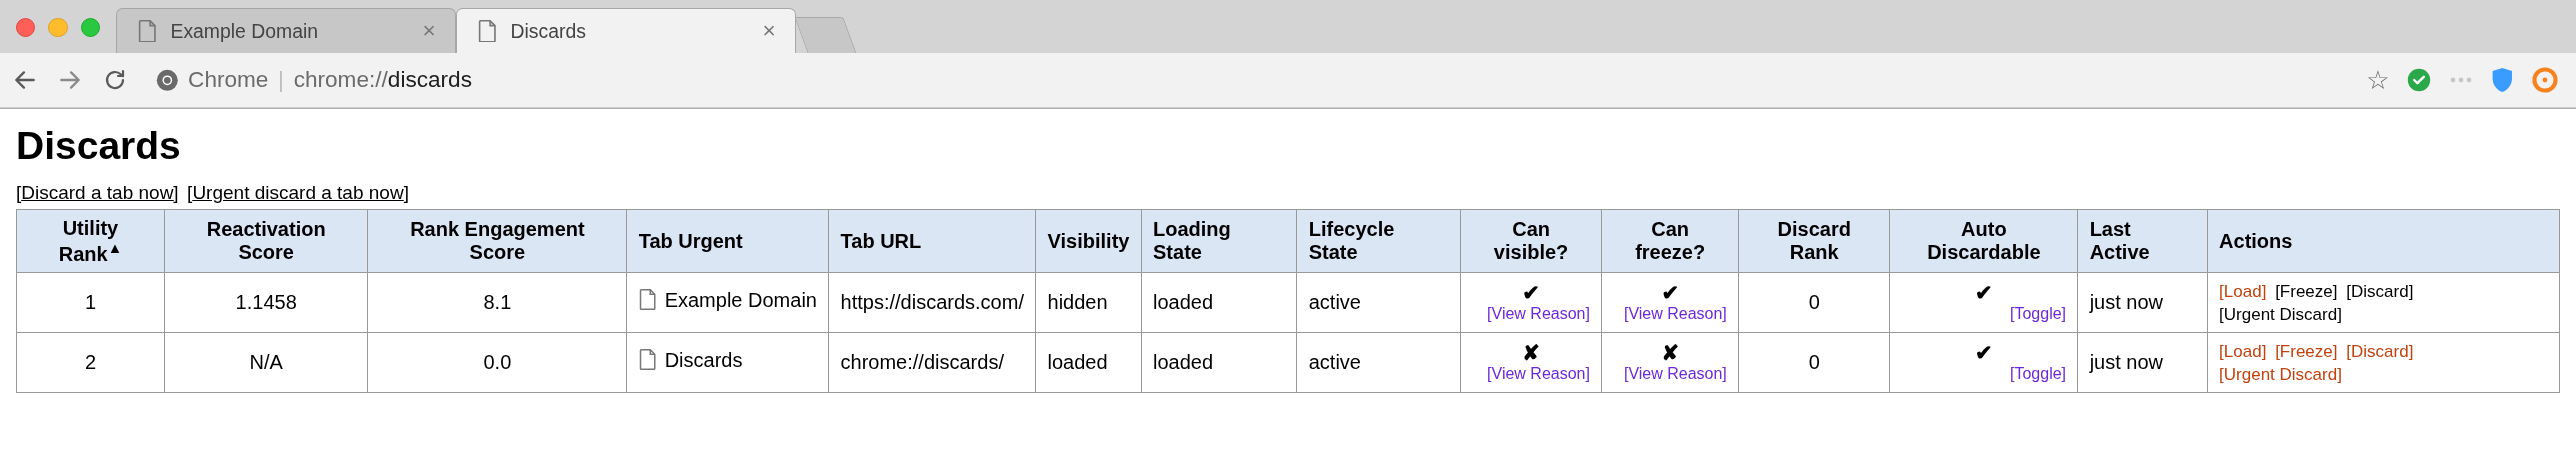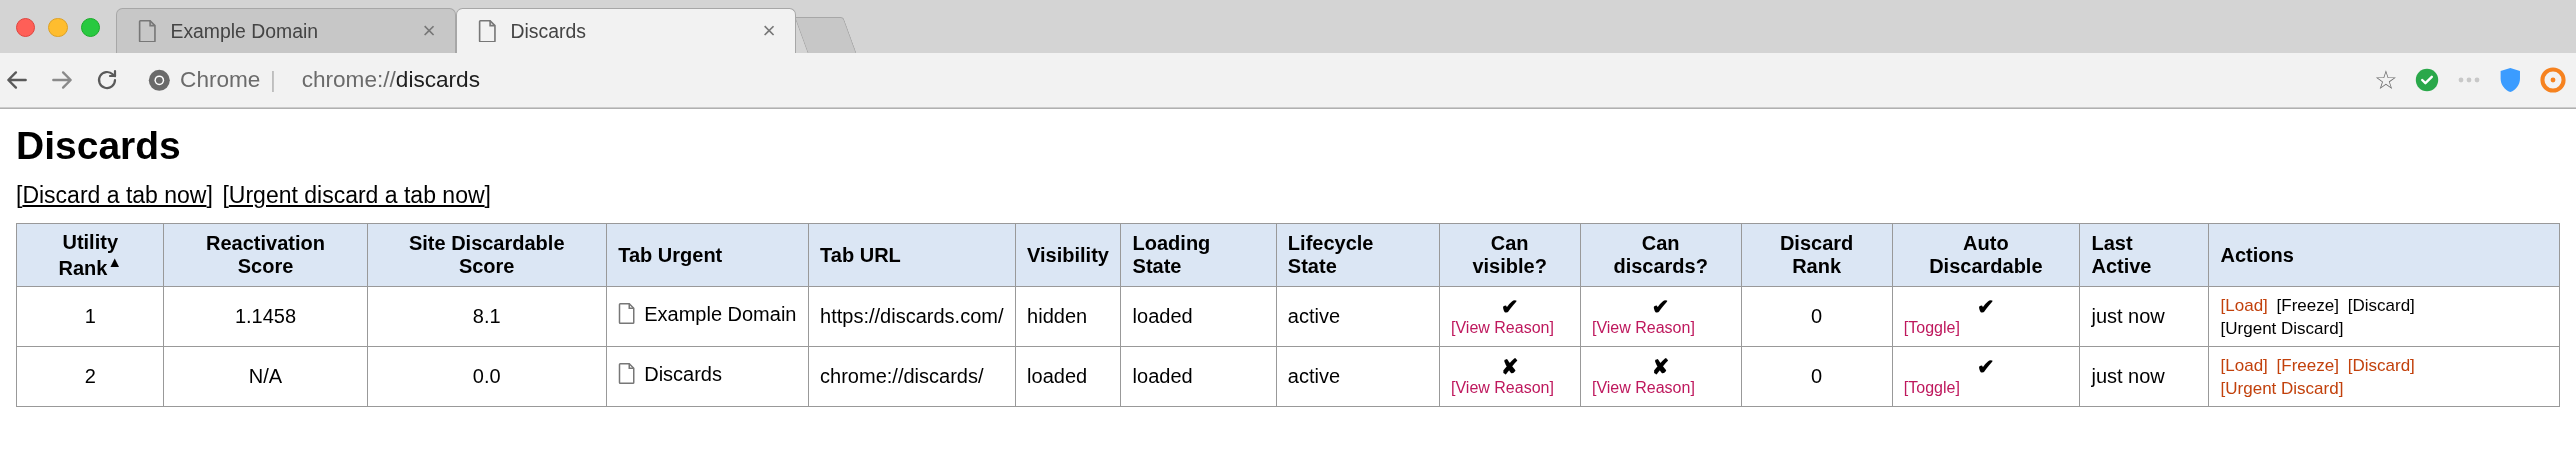--- a/index.html
+++ b/index.html
@@ -15,51 +15,51 @@
 .tl-green { background: #28c940; border: 0.8px solid #1aab29; }
 
 .tab { display: flex; align-items: center; height: 45px; padding: 0 19.4px; border: 0.8px solid #a7a7a7; border-bottom: none; border-top-left-radius: 6.5px; border-top-right-radius: 6.5px; margin-right: 0; min-width: 340px; gap: 11.3px; position: relative; }
 .tab-inactive { background: #c7c7c7; }
 .tab-active { background: #f2f2f2; z-index: 2; }
 .tab-newtab { min-width: 49px; width: 49px; background: #c7c7c7; border-top-right-radius: 3.2px; border-top-left-radius: 0; transform: skewX(20deg); margin-left: 4.9px; height: 36px; padding: 0; }
 .tab .favicon { width: 22.6px; height: 22.6px; display: inline-flex; align-items: center; justify-content: center; }
 .tab .tab-title { flex: 1; font-size: 19.4px; color: #444; white-space: nowrap; overflow: hidden; }
 .tab .tab-close { color: #777; font-size: 22.6px; line-height: 1; cursor: pointer; }
 
-.toolbar { display: flex; align-items: center; height: 55px; padding: 0 4px; background: #f2f2f2; border-bottom: 0.8px solid #ccc; gap: 16px; }
+.toolbar { display: flex; align-items: center; height: 55px; padding: 0 12px; background: #f2f2f2; border-bottom: 0.8px solid #ccc; gap: 16px; }
 .nav-btns { display: flex; gap: 19.4px; align-items: center; }
 .nav-btn { color: #8a8a8a; display: flex; align-items: center; }
 .nav-btn.enabled { color: #5a5a5a; }
 .addr-bar { flex: 1; display: flex; align-items: center; height: 39px; padding: 0 13px; gap: 9.7px; font-size: 22.6px; }
 .addr-chrome-icon { width: 22.6px; height: 22.6px; }
 .addr-prefix { color: #6b6b6b; }
 .addr-pipe { color: #bdbdbd; font-weight: 300; }
-.addr-scheme { color: #6b6b6b; margin-left: 16px; }
+.addr-scheme { color: #6b6b6b; }
 .addr-path { color: #202020; }
 .toolbar-right { display: flex; gap: 16px; align-items: center; padding-right: 6.5px; }
 .ext-icon { width: 26px; height: 26px; display: flex; align-items: center; justify-content: center; }
 .star { color: #6b6b6b; font-size: 26px; }
 
 
 .page { padding: 14.6px 16px; }
 .page h1 { font-size: 39px; font-weight: 700; margin-bottom: 14.6px; }
-.top-links { font-size: 23px; margin-bottom: 14px; }
+.top-links { font-size: 19px; margin-bottom: 5px; }
 .top-links a { color: #000; text-decoration: underline; cursor: pointer; margin-right: 3.2px; }
 .top-links a::before { content: "["; }
 .top-links a::after { content: "]"; }
 
 table { border-collapse: collapse; width: 100%; table-layout: auto; }
 th, td { border: 0.8px solid #999; padding: 6.5px 11.3px; font-size: 20px; vertical-align: middle; }
 th { background: #dbe6f4; font-weight: 700; text-align: left; white-space: normal; }
 th.center, td.center { text-align: center; }
 .sort-arrow { font-size: 14.6px; vertical-align: super; }
 .file-ico { display: inline-block; margin-right: 8px; vertical-align: middle; }
 .check { font-weight: 700; font-size: 21px; }
 .cross { font-weight: 700; font-size: 21px; }
-.sublink { display: block; font-size: 16px; color: #be185d; text-align: left; cursor: pointer; }
+.sublink { display: block; font-size: 16px; color: #6d28d9; text-align: right; cursor: pointer; }
 .sublink::before { content: "["; }
 .sublink::after { content: "]"; }
 .actions span { font-size: 17px; color: #000; cursor: pointer; white-space: nowrap; margin-right: 3.2px; }
 .actions span::before { content: "["; }
 .actions span::after { content: "]"; }
 .actions span.disabled { color: #c2410c; cursor: default; }
 td.title-cell { white-space: nowrap; }
 </style>
 </head>
 <body>
@@ -161,28 +161,28 @@
     <a>Discard a tab now</a>
     <a>Urgent discard a tab now</a>
   </div>
 
   <table>
     <thead>
       <tr>
         <th class="center"><span>Utility
 Rank</span><span class="sort-arrow">▲</span></th>
         <th class="center">Reactivation Score</th>
-        <th class="center">Site Discardable Score</th>
+        <th class="center">Rank Engagement Score</th>
         <th>Tab Urgent</th>
         <th>Tab URL</th>
         <th>Visibility</th>
         <th>Loading State</th>
         <th>Lifecycle State</th>
         <th class="center">Can visible?</th>
-        <th class="center">Can discards?</th>
+        <th class="center">Can freeze?</th>
         <th class="center">Discard Rank</th>
         <th class="center">Auto Discardable</th>
         <th>Last Active</th>
         <th>Actions</th>
       </tr>
     </thead>
     <tbody id="table-body">
         <tr>
           <td class="center">1</td>
           <td class="center">1.1458</td>

